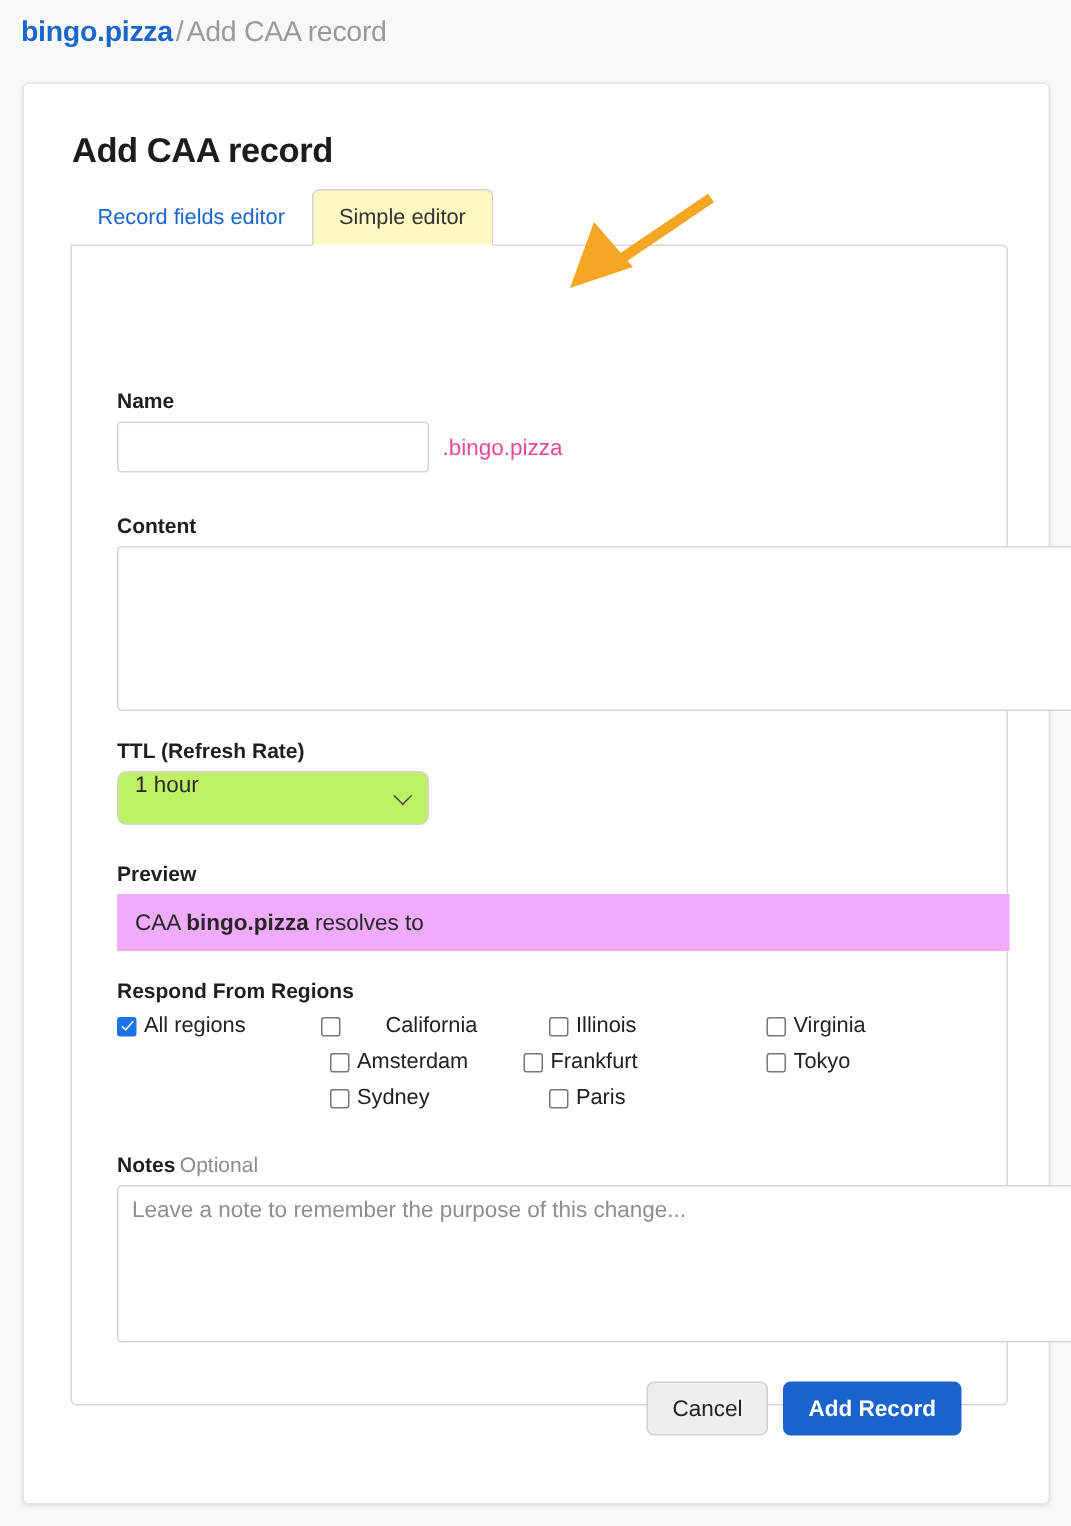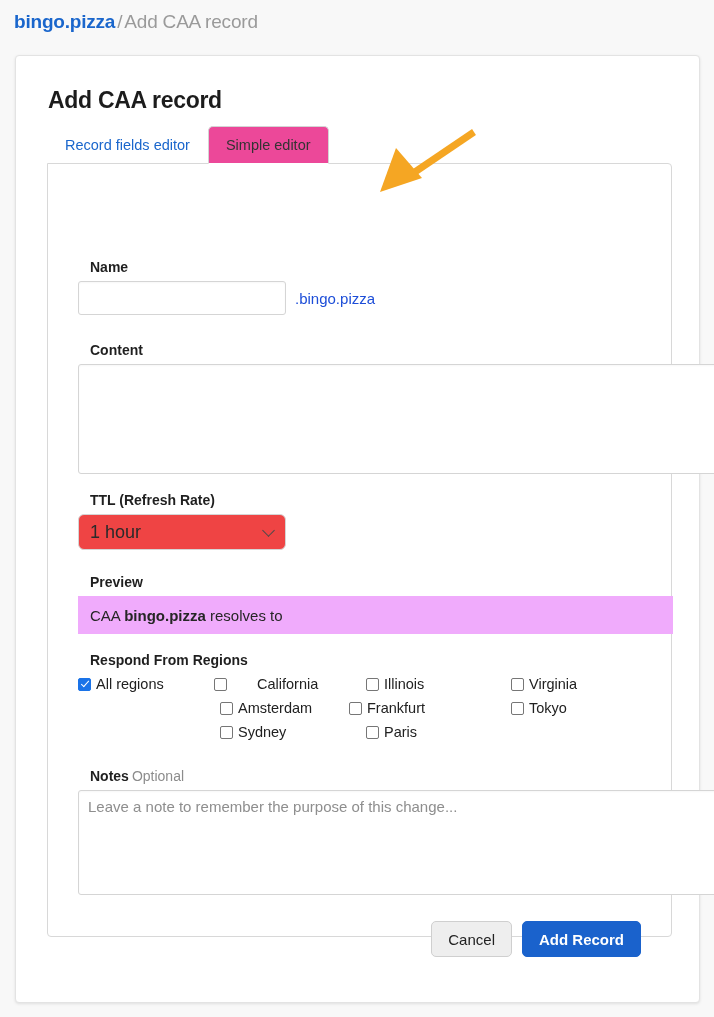--- a/index.html
+++ b/index.html
@@ -78,21 +78,21 @@
     font-size: 14.5px;
     cursor: pointer;
     border: 1px solid transparent;
     border-radius: 5px 5px 0 0;
     position: relative;
     background: transparent;
   }
   .tab.inactive { color: #1a66cc; }
   .tab.active {
     color: #333333;
-    background: #ec4899;
+    background: #fef9c3;
     border-color: #d4d4d4;
     border-bottom-color: #ffffff;
     z-index: 3;
   }
 
   
   .panel {
     position: absolute;
     left: 31px;
     top: 107px;
@@ -102,21 +102,20 @@
     border: 1px solid #d8d8d8;
     border-radius: 0 4px 4px 4px;
     z-index: 1;
   }
 
   .field-label {
     font-size: 14px;
     font-weight: bold;
     color: #1f1f1f;
     display: block;
-    margin-left: 12px;
   }
   .field-label .optional {
     font-weight: normal;
     color: #8c8c8c;
     padding-left: 3px;
   }
 
   .sec-name   { position: absolute; left: 30px; top: 95px; }
   .sec-content{ position: absolute; left: 30px; top: 178px; }
   .sec-ttl    { position: absolute; left: 30px; top: 328px; }
@@ -135,21 +134,21 @@
     color: #222;
     background: #fff;
     border: 1px solid #d5d5d5;
     border-radius: 3px;
     box-shadow: inset 0 1px 2px rgba(0,0,0,0.035);
     outline: none;
   }
   .name-row { display: flex; align-items: center; }
   .name-suffix {
     font-size: 15px;
-    color: #1d4ed8;
+    color: #ec4899;
     margin-left: 9px;
     margin-top: 6px;
   }
 
   .area {
     display: block;
     margin-top: 6px;
     width: 711px;
     font-size: 15px;
     font-family: "Liberation Sans", sans-serif;
@@ -169,28 +168,28 @@
   
   .select-wrap {
     position: relative;
     margin-top: 6px;
     width: 208px;
     height: 36px;
   }
   .select-box {
     width: 100%;
     height: 100%;
-    background: #ef4444;
+    background: #bef264;
     border: 1px solid #d5d5d5;
     border-radius: 6px;
-    font-size: 18px;
+    font-size: 15px;
     color: #2a2a2a;
     padding: 0 30px 0 11px;
     display: flex;
-    align-items: center;
+    align-items: flex-start;
     cursor: pointer;
   }
   .chevron {
     position: absolute;
     right: 13px;
     top: 50%;
     width: 9px;
     height: 9px;
     margin-top: -6px;
     border-right: 1.8px solid #4a4a4a;

